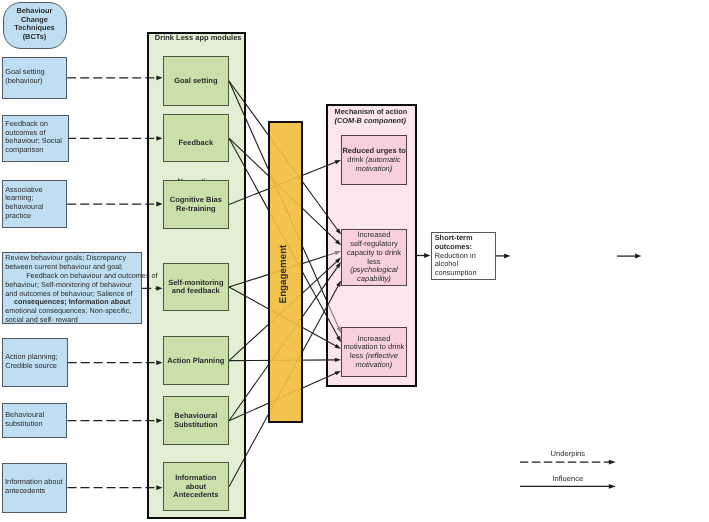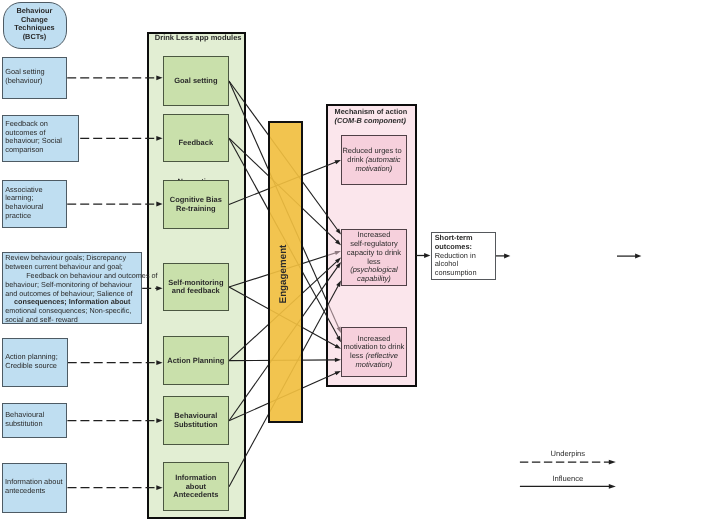--- a/index.html
+++ b/index.html
@@ -105,21 +105,21 @@
     <div class="box" style="left: 3px; top: 2px; width: 63.7px; height: 46.6px; background: rgb(191, 222, 241); border: 1.4px solid rgb(78, 91, 100); border-radius: 18px;">
       <div class="tx" style="font-size: 7.35px; line-height: 8.75px; font-weight: bold; color: rgb(43, 43, 43); top: 3.8px; left: 0px; width: 60.9px; text-align: center;">Behaviour</div>
       <div class="tx" style="font-size: 7.35px; line-height: 8.75px; font-weight: bold; color: rgb(43, 43, 43); top: 12.55px; left: 0px; width: 60.9px; text-align: center;">Change</div>
       <div class="tx" style="font-size: 7.35px; line-height: 8.75px; font-weight: bold; color: rgb(43, 43, 43); top: 21.3px; left: 0px; width: 60.9px; text-align: center;">Techniques</div>
       <div class="tx" style="font-size: 7.35px; line-height: 8.75px; font-weight: bold; color: rgb(43, 43, 43); top: 30.05px; left: 0px; width: 60.9px; text-align: center;">(BCTs)</div>
     </div>
     <div class="box" style="left: 2px; top: 57px; width: 65.2px; height: 41.7px; background: rgb(191, 222, 241); border: 1.3px solid rgb(78, 91, 100);">
       <div class="tx" style="font-size: 7.4px; line-height: 8.8px; font-weight: normal; color: rgb(43, 43, 43); top: 10.2px; left: 2.2px;">Goal setting</div>
       <div class="tx" style="font-size: 7.4px; line-height: 8.8px; font-weight: normal; color: rgb(43, 43, 43); top: 19px; left: 2.2px;">(behaviour)</div>
     </div>
-    <div class="box" style="left: 2px; top: 114.8px; width: 77px; height: 47px; background: rgb(191, 222, 241); border: 1.3px solid rgb(78, 91, 100);">
+    <div class="box" style="left: 2px; top: 114.8px; width: 67px; height: 47px; background: rgb(191, 222, 241); border: 1.3px solid rgb(78, 91, 100);">
       <div class="tx" style="font-size: 7.4px; line-height: 8.8px; font-weight: normal; color: rgb(43, 43, 43); top: 4.05px; left: 2.2px;">Feedback on</div>
       <div class="tx" style="font-size: 7.4px; line-height: 8.8px; font-weight: normal; color: rgb(43, 43, 43); top: 12.85px; left: 2.2px;">outcomes of</div>
       <div class="tx" style="font-size: 7.4px; line-height: 8.8px; font-weight: normal; color: rgb(43, 43, 43); top: 21.65px; left: 2.2px;">behaviour; Social</div>
       <div class="tx" style="font-size: 7.4px; line-height: 8.8px; font-weight: normal; color: rgb(43, 43, 43); top: 30.45px; left: 2.2px;">comparison</div>
     </div>
     <div class="box" style="left: 2px; top: 179.8px; width: 65.2px; height: 48.4px; background: rgb(191, 222, 241); border: 1.3px solid rgb(78, 91, 100);">
       <div class="tx" style="font-size: 7.4px; line-height: 8.8px; font-weight: normal; color: rgb(43, 43, 43); top: 4.75px; left: 2.2px;">Associative</div>
       <div class="tx" style="font-size: 7.4px; line-height: 8.8px; font-weight: normal; color: rgb(43, 43, 43); top: 13.55px; left: 2.2px;">learning;</div>
       <div class="tx" style="font-size: 7.4px; line-height: 8.8px; font-weight: normal; color: rgb(43, 43, 43); top: 22.35px; left: 2.2px;">behavioural</div>
       <div class="tx" style="font-size: 7.4px; line-height: 8.8px; font-weight: normal; color: rgb(43, 43, 43); top: 31.15px; left: 2.2px;">practice</div>
@@ -172,21 +172,21 @@
     <div class="box" style="left: 163.2px; top: 462.2px; width: 65.9px; height: 49.3px; background: rgb(201, 224, 171); border: 1.55px solid rgb(75, 87, 65);">
       <div class="tx" style="font-size: 7.5px; line-height: 8.7px; font-weight: bold; color: rgb(43, 43, 43); top: 10.9px; left: 0px; width: 63.3px; text-align: center;">Information</div>
       <div class="tx" style="font-size: 7.5px; line-height: 8.7px; font-weight: bold; color: rgb(43, 43, 43); top: 19.6px; left: 0px; width: 63.3px; text-align: center;">about</div>
       <div class="tx" style="font-size: 7.5px; line-height: 8.7px; font-weight: bold; color: rgb(43, 43, 43); top: 28.3px; left: 0px; width: 63.3px; text-align: center;">Antecedents</div>
     </div>
     <div class="box" style="left: 334.6px; top: 108px; width: 80px;">
       <div class="tx" style="font-size: 7.35px; line-height: 8.8px; font-weight: bold; color: rgb(43, 43, 43); top: 0px; left: 0px;">Mechanism of action</div>
       <div class="tx" style="font-size: 7.35px; line-height: 8.8px; font-weight: bold; color: rgb(43, 43, 43); top: 8.8px; left: 0px; font-style: italic;">(COM-B component)</div>
     </div>
     <div class="box" style="left: 341.4px; top: 134.8px; width: 65.7px; height: 50.2px; background: rgb(246, 208, 220); border: 1.3px solid rgb(79, 64, 70);">
-      <div class="tx" style="left: 0px; width: 63.1px; text-align: left; top: 11.325px; font-size: 7.5px; line-height: 8.75px; color: rgb(43, 43, 43);"><span>Reduced urges to</span></div>
+      <div class="tx" style="left: 0px; width: 63.1px; text-align: right; top: 11.325px; font-size: 7.5px; line-height: 8.75px; color: rgb(43, 43, 43); font-weight: bold;"><span>Reduced urges to</span></div>
       <div class="tx" style="left: 0px; width: 63.1px; text-align: center; top: 20.075px; font-size: 7.5px; line-height: 8.75px; color: rgb(43, 43, 43);"><span>drink </span><span style="font-style: italic;">(automatic</span></div>
       <div class="tx" style="left: 0px; width: 63.1px; text-align: center; top: 28.825px; font-size: 7.5px; line-height: 8.75px; color: rgb(43, 43, 43);"><span style="font-style: italic;">motivation)</span></div>
     </div>
     <div class="box" style="left: 341.4px; top: 228.8px; width: 65.7px; height: 57.2px; background: rgb(246, 208, 220); border: 1.3px solid rgb(79, 64, 70);">
       <div class="tx" style="left: 0px; width: 63.1px; text-align: center; top: 1.7px; font-size: 7.5px; line-height: 8.75px; color: rgb(43, 43, 43);"><span>Increased</span></div>
       <div class="tx" style="left: 0px; width: 63.1px; text-align: center; top: 10.45px; font-size: 7.5px; line-height: 8.75px; color: rgb(43, 43, 43);"><span>self-regulatory</span></div>
       <div class="tx" style="left: 0px; width: 63.1px; text-align: center; top: 19.2px; font-size: 7.5px; line-height: 8.75px; color: rgb(43, 43, 43);"><span>capacity to drink</span></div>
       <div class="tx" style="left: 0px; width: 63.1px; text-align: center; top: 27.95px; font-size: 7.5px; line-height: 8.75px; color: rgb(43, 43, 43);"><span>less</span></div>
       <div class="tx" style="left: 0px; width: 63.1px; text-align: center; top: 36.7px; font-size: 7.5px; line-height: 8.75px; color: rgb(43, 43, 43);"><span style="font-style: italic;">(psychological</span></div>
       <div class="tx" style="left: 0px; width: 63.1px; text-align: center; top: 45.45px; font-size: 7.5px; line-height: 8.75px; color: rgb(43, 43, 43);"><span style="font-style: italic;">capability)</span></div>

